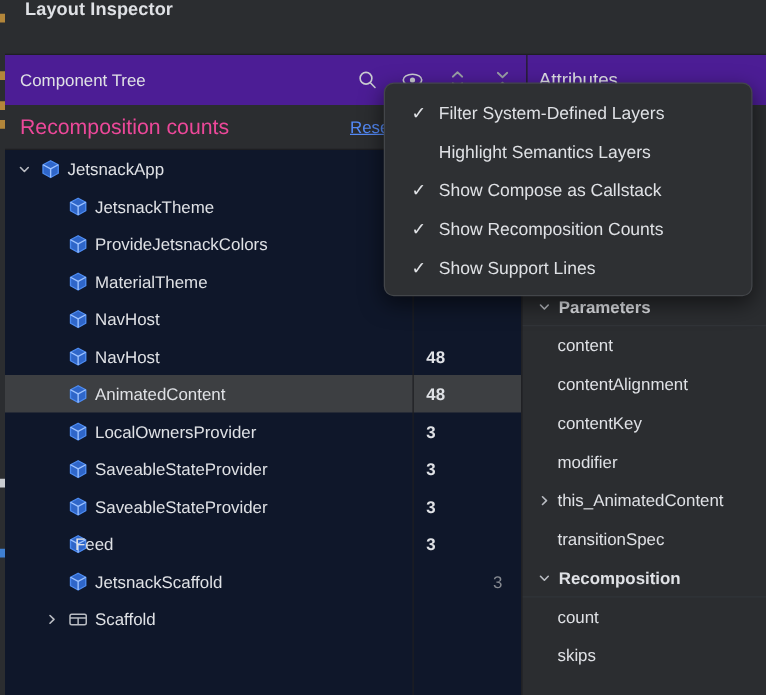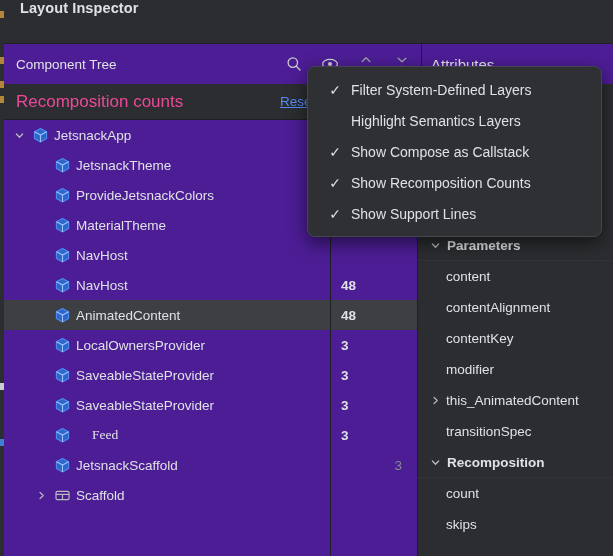--- a/index.html
+++ b/index.html
@@ -119,21 +119,21 @@
     text-decoration: underline;
     cursor: default;
     white-space: nowrap;
   }
 
   
   .tree {
     position: absolute;
     left: 4px; top: 120px;
     width: 413px; height: 436px;
-    background: #4c1d95;
+    background: #0f172a;
     overflow: hidden;
   }
   .col-divider {
     position: absolute;
     left: 326px; top: 0;
     width: 1px; height: 436px;
     background: #1e1f22;
     z-index: 2;
   }
   .tree-row {
@@ -436,21 +436,21 @@
         </span>
       </div>
       <div class="tree-row">
         <span class="node-icon" style="left: 50px;">
           <svg width="17" height="17" viewBox="0 0 17 17" fill="none">
             <path d="M8.5 1.6 L14.6 4.8 L14.6 11.6 L8.5 15 L2.4 11.6 L2.4 4.8 Z" fill="#2f66c9" stroke="#4d8bf0" stroke-width="1.1" stroke-linejoin="round"></path>
             <path d="M2.4 4.8 L8.5 8.1 L14.6 4.8" stroke="#9dc2ff" stroke-width="1.1" stroke-linejoin="round" fill="none"></path>
             <path d="M8.5 8.1 L8.5 15" stroke="#9dc2ff" stroke-width="1.1" fill="none"></path>
           </svg>
         </span>
-        <span class="node-label" style="left: 88px; font-family: Liberation Serif, serif;">Feed</span>
+        <span class="node-label" style="left: 56px;">Feed</span>
         <span class="count-cell">
           <span class="cv">3</span>
         </span>
       </div>
       <div class="tree-row">
         <span class="node-icon" style="left: 50px;">
           <svg width="17" height="17" viewBox="0 0 17 17" fill="none">
             <path d="M8.5 1.6 L14.6 4.8 L14.6 11.6 L8.5 15 L2.4 11.6 L2.4 4.8 Z" fill="#2f66c9" stroke="#4d8bf0" stroke-width="1.1" stroke-linejoin="round"></path>
             <path d="M2.4 4.8 L8.5 8.1 L14.6 4.8" stroke="#9dc2ff" stroke-width="1.1" stroke-linejoin="round" fill="none"></path>
             <path d="M8.5 8.1 L8.5 15" stroke="#9dc2ff" stroke-width="1.1" fill="none"></path>

